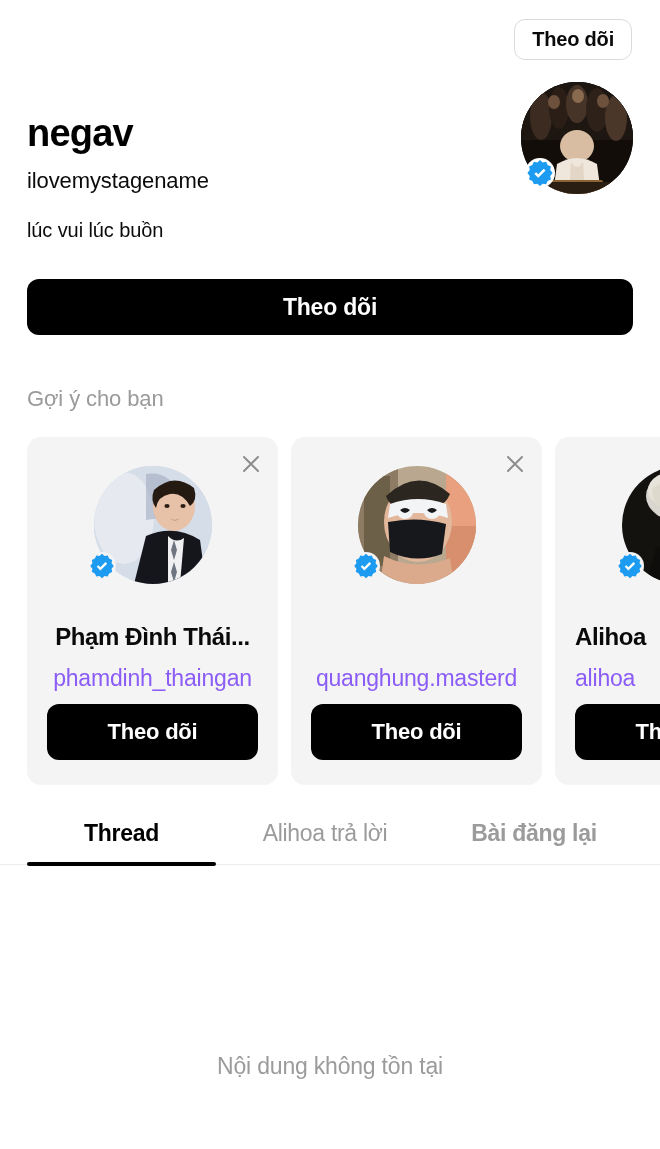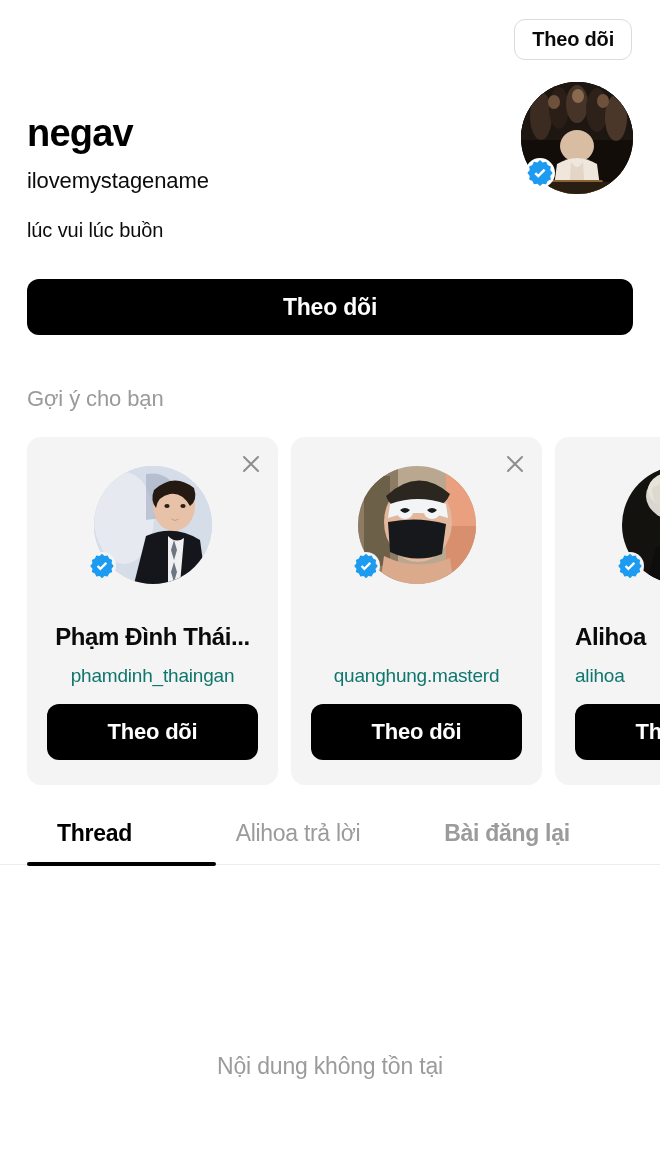--- a/index.html
+++ b/index.html
@@ -195,23 +195,23 @@
     letter-spacing: -0.4px;
     white-space: nowrap;
     overflow: visible;
   }
   .card-handle {
     position: absolute;
     top: 228px;
     left: 0;
     width: 251px;
     text-align: center;
-    font-size: 19px;
+    font-size: 23px;
     font-weight: 400;
-    color: #0f766e;
+    color: #8b5cf6;
     letter-spacing: -0.2px;
     white-space: nowrap;
   }
   .card-follow {
     position: absolute;
     bottom: 25px;
     left: 20px;
     width: 211px;
     height: 56px;
     background: #000000;
@@ -237,20 +237,21 @@
   .tabs {
     position: absolute;
     top: 812px;
     left: 0;
     right: 0;
     height: 58px;
   }
   .tabs-row {
     display: flex;
     align-items: flex-start;
+    padding-left: 27px;
   }
   .tab {
     font-size: 23px;
     font-weight: 700;
     color: #9b9b9b;
     letter-spacing: -0.3px;
     padding: 8px 0 18px 0;
     cursor: pointer;
     position: relative;
     text-align: center;

